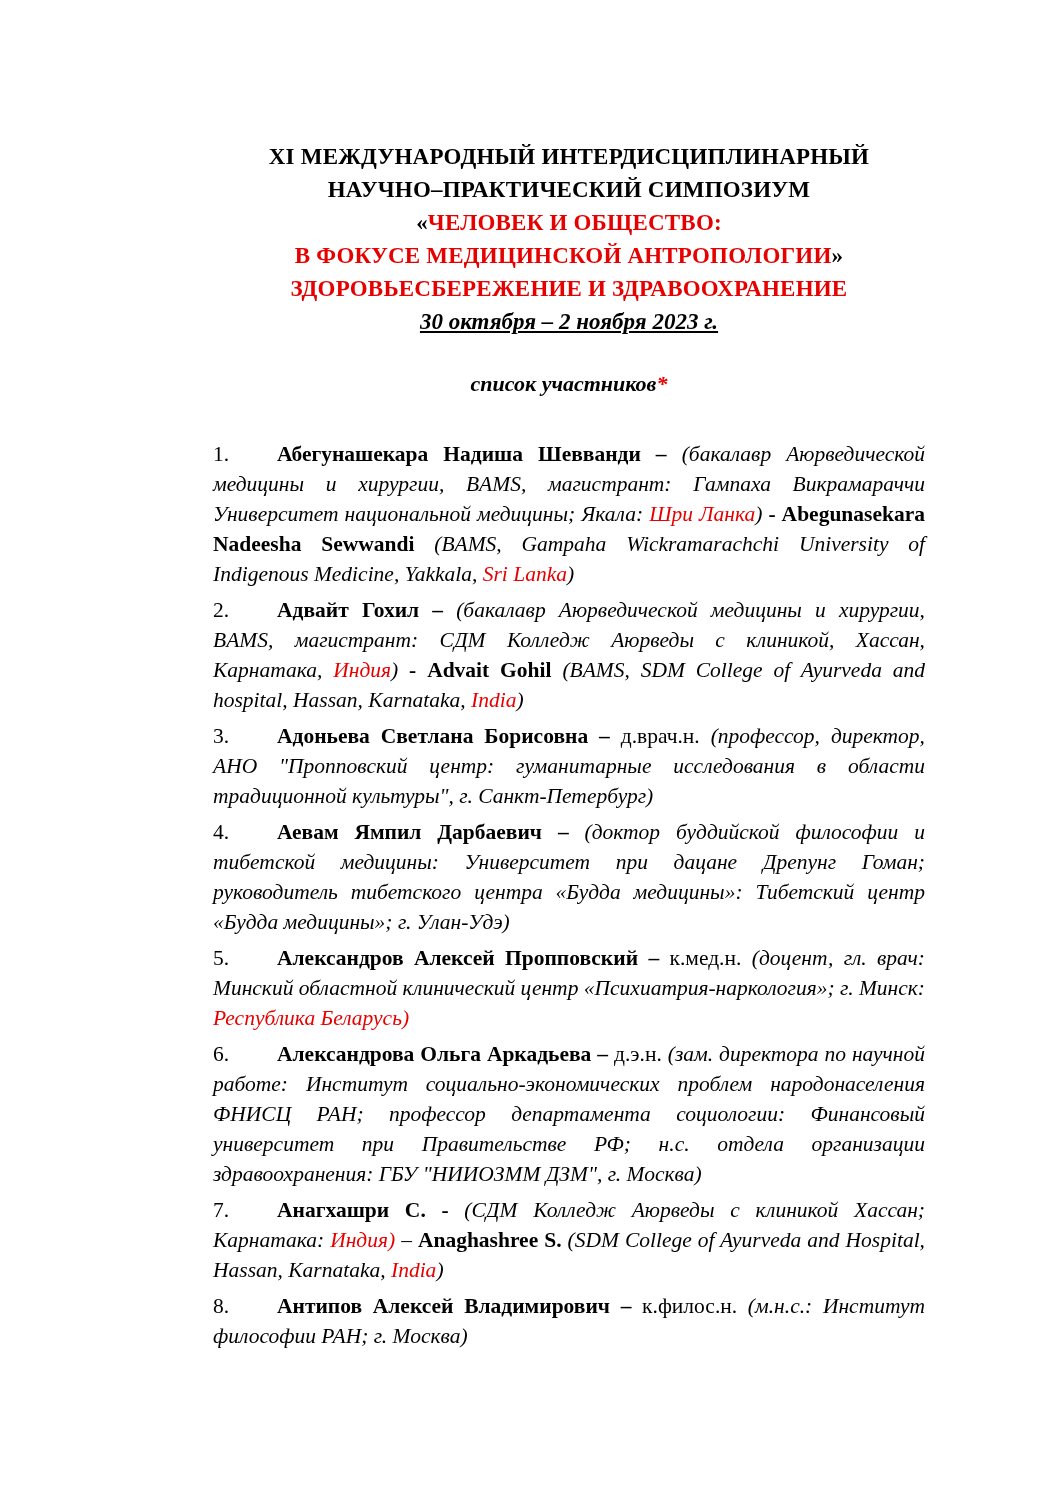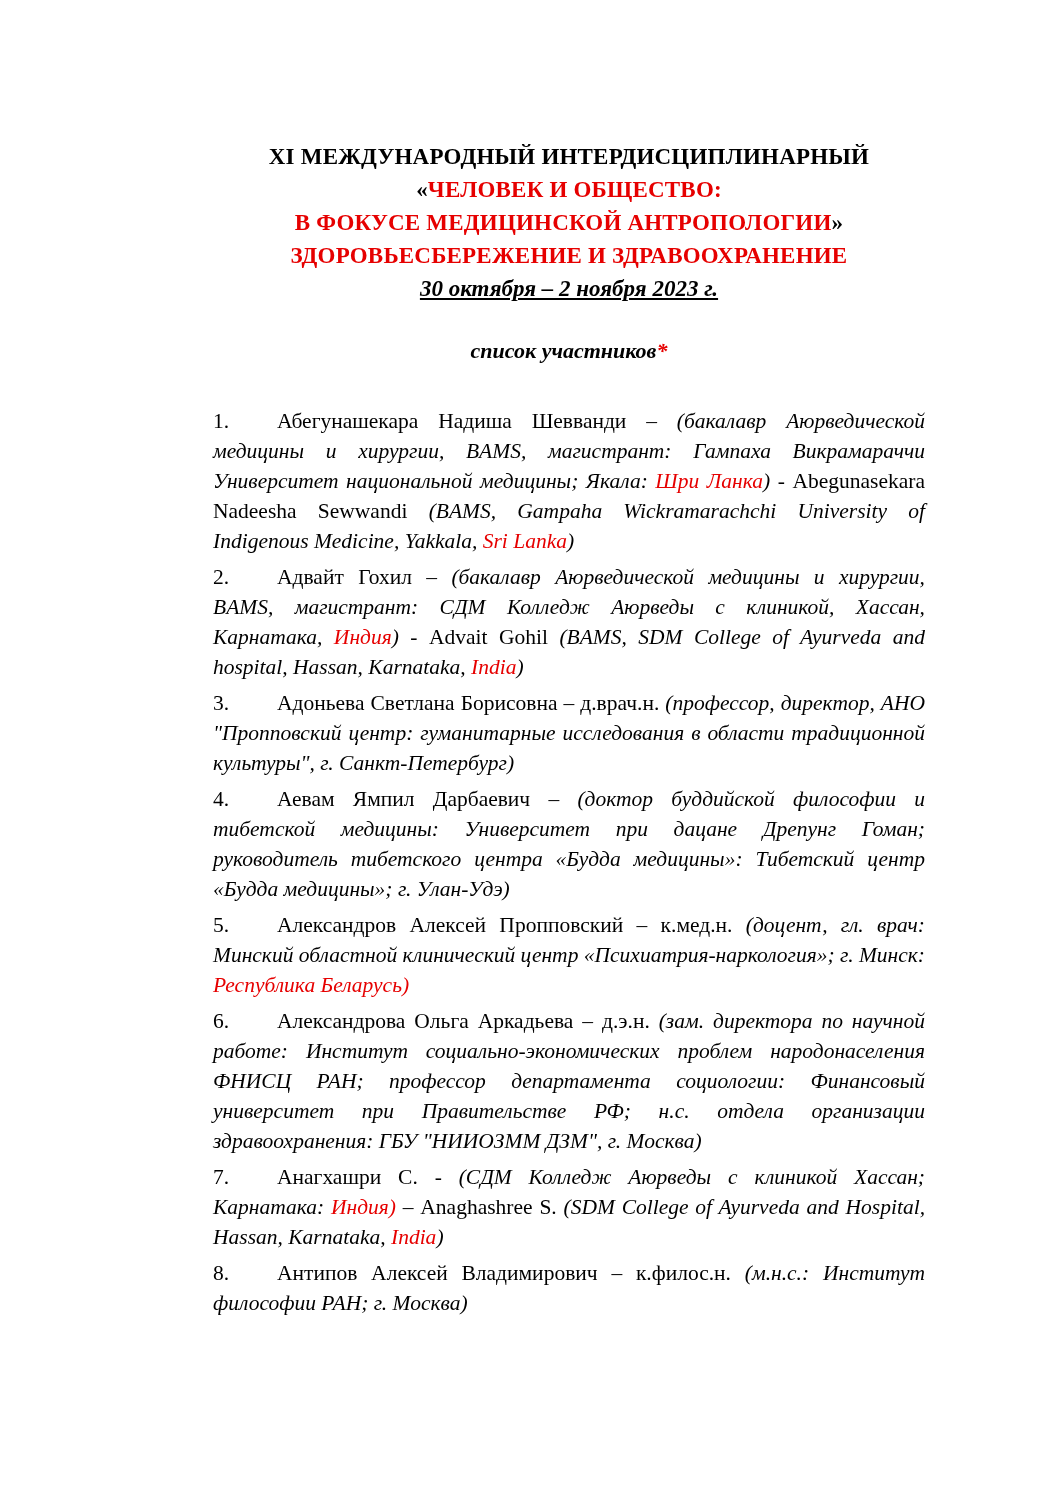--- a/index.html
+++ b/index.html
@@ -43,31 +43,32 @@
     line-height: 30px;
     text-align: justify;
     margin-bottom: 6px;
   }
   p.entry .num {
     display: inline-block;
     width: 64px;
     font-weight: normal;
     font-style: normal;
   }
-  .bold { font-weight: normal; }
+  .bold { font-weight: bold; }
   .italic { font-style: italic; }
   .red-italic { font-style: italic; color: var(--accent-red, #e60000); font-family: Liberation Serif, serif; }
   .plain { font-weight: normal; font-style: normal; }
 </style>
 </head>
 <body>
 
 <div class="page">
   <div class="doc-header">
     <div class="title-line">XI МЕЖДУНАРОДНЫЙ ИНТЕРДИСЦИПЛИНАРНЫЙ</div>
+    <div class="title-line">НАУЧНО–ПРАКТИЧЕСКИЙ СИМПОЗИУМ</div>
     <div class="title-line"><span>«</span><span class="red">ЧЕЛОВЕК И ОБЩЕСТВО:</span></div>
     <div class="title-line"><span class="red">В ФОКУСЕ МЕДИЦИНСКОЙ АНТРОПОЛОГИИ</span><span>»</span></div>
     <div class="title-line red">ЗДОРОВЬЕСБЕРЕЖЕНИЕ И ЗДРАВООХРАНЕНИЕ</div>
     <div class="date-line"><span class="underlined">30 октября – 2 ноября 2023 г.</span></div>
     <div class="subtitle"><span>список участников</span><span class="red">*</span></div>
   </div>
 
   <div class="entries" id="participants">
       <p class="entry"><span class="num">1.</span><span class="bold">Абегунашекара Надиша Шевванди – </span><span class="italic">(бакалавр Аюрведической медицины и хирургии, BAMS, магистрант: Гампаха Викрамараччи Университет национальной медицины; Якала: </span><span class="red-italic">Шри Ланка</span><span class="italic">) </span><span class="bold">- Abegunasekara Nadeesha Sewwandi </span><span class="italic">(BAMS, Gampaha Wickramarachchi University of Indigenous Medicine, Yakkala, </span><span class="red-italic">Sri Lanka</span><span class="italic">)</span></p>
       <p class="entry"><span class="num">2.</span><span class="bold">Адвайт Гохил – </span><span class="italic">(бакалавр Аюрведической медицины и хирургии, BAMS, магистрант: СДМ Колледж Аюрведы с клиникой, Хассан, Карнатака, </span><span class="red-italic">Индия</span><span class="italic">) </span><span class="bold">- Advait Gohil </span><span class="italic">(BAMS, SDM College of Ayurveda and hospital, Hassan, Karnataka, </span><span class="red-italic">India</span><span class="italic">)</span></p>

